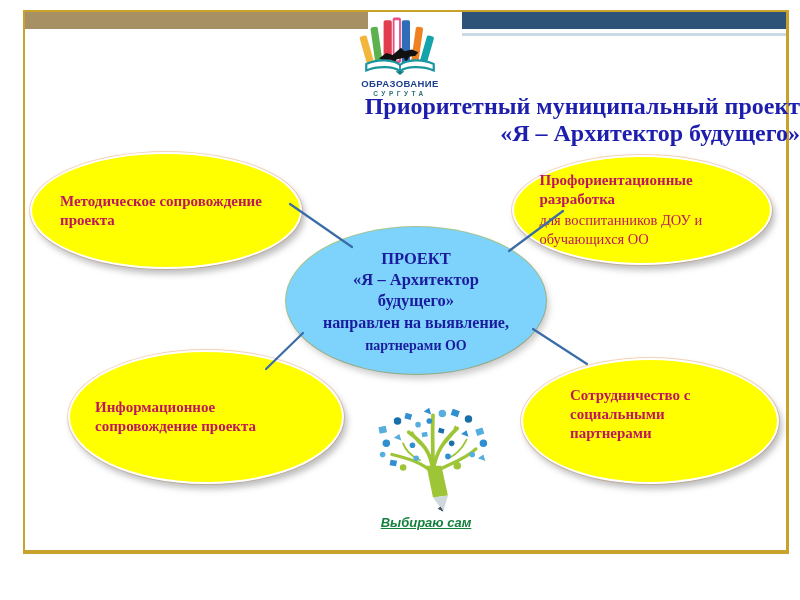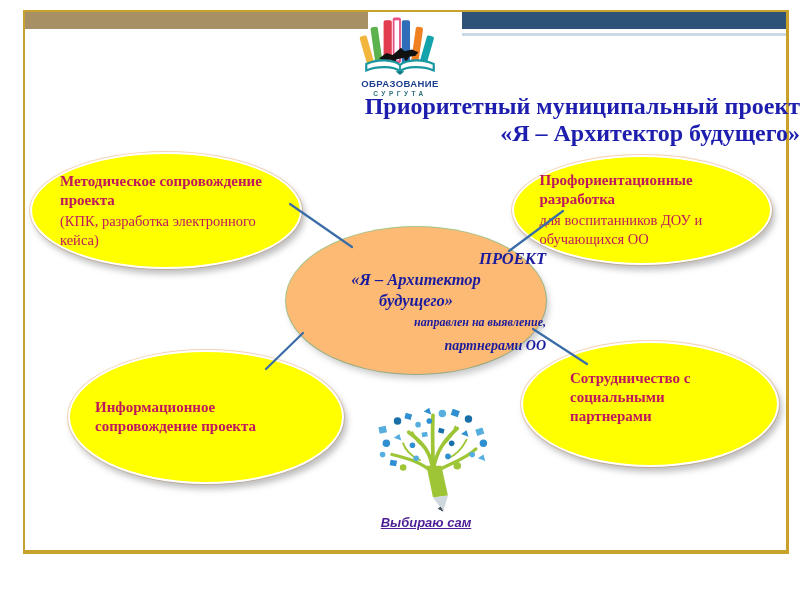--- a/index.html
+++ b/index.html
@@ -29,36 +29,36 @@
     display:flex;align-items:center;justify-content:center;text-align:left;
     border:2px solid #ffffff;
     box-shadow:3px 5px 6px rgba(110,110,110,.45), 0 0 0 1px rgba(243,176,124,.55);
     z-index:2;
   }
   .bubble .bold{font-weight:bold;font-size:15px;line-height:19px;}
   .bubble .normal{font-size:14.5px;line-height:19px;margin-top:2px;}
   .bubble-inner{margin:0 auto;}
   .center-bubble{
     position:absolute;left:286px;top:227px;width:260px;height:147px;border-radius:50%;
-    background:#fdba74;color:#1b1b9e;text-align:center;z-index:2;
+    background:#7dd3fc;color:#1b1b9e;text-align:center;z-index:2;
     box-shadow:3px 5px 6px rgba(110,110,110,.35), 0 0 0 1px rgba(110,160,60,.6);
-    display:flex;flex-direction:column;align-items:flex-end;justify-content:center;font-style:italic;
+    display:flex;flex-direction:column;align-items:center;justify-content:center;
   }
   .cb-title{font-weight:bold;font-size:16.5px;line-height:21px;}
   .cb-sub{font-weight:bold;font-size:16.5px;line-height:21px;width:180px;margin:0 auto;}
-  .cb-body{font-weight:bold;font-size:12px;line-height:17px;}
+  .cb-body{font-weight:bold;font-size:16px;line-height:17px;}
   .cb-body3{font-weight:bold;font-size:14px;margin-top:7px;}
   
   .connectors{position:absolute;left:0;top:0;width:800px;height:600px;z-index:3;pointer-events:none;}
   
   .tree{position:absolute;left:366px;top:406px;width:134px;height:112px;z-index:1;}
   .tree-caption{
     position:absolute;left:366px;top:515px;width:120px;text-align:center;z-index:1;
     font-family:"Liberation Sans","DejaVu Sans",sans-serif;font-style:italic;font-weight:bold;
-    font-size:13px;color:#4c1d95;text-decoration:underline;
+    font-size:13px;color:#15803d;text-decoration:underline;
   }
 </style>
 </head>
 <body>
 
 <div class="slide">
 
   <div class="frame-top"></div>
   <div class="frame-left"></div>
   <div class="frame-right"></div>
@@ -96,38 +96,37 @@
   <svg class="connectors" viewBox="0 0 800 600">
     <line x1="290" y1="204" x2="352" y2="247" stroke="#3a6ca8" stroke-width="2.2" stroke-linecap="round"></line>
     <line x1="509" y1="251" x2="563" y2="211" stroke="#3a6ca8" stroke-width="2.2" stroke-linecap="round"></line>
     <line x1="303" y1="333" x2="266" y2="369" stroke="#3a6ca8" stroke-width="2.2" stroke-linecap="round"></line>
     <line x1="533" y1="329" x2="587" y2="364" stroke="#3a6ca8" stroke-width="2.2" stroke-linecap="round"></line>
   </svg>
 
   <div class="bubble" style="left:30px;top:152px;width:268px;height:113px;">
     <div class="bubble-inner" style="width:212px;">
       <div class="bold">Методическое сопровождение проекта</div>
-      <div class="normal">(КПК, разработка электронного кейса)</div>
     </div>
   </div>
 
   <div class="bubble" style="left:512px;top:155px;width:256px;height:106px;">
     <div class="bubble-inner" style="width:205px;">
       <div class="bold">Профориентационные разработка</div>
       <div class="normal">для воспитанников ДОУ и обучающихся ОО</div>
     </div>
   </div>
 
   <div class="bubble" style="left:68px;top:350px;width:272px;height:130px;">
     <div class="bubble-inner" style="width:222px;">
       <div class="bold">Информационное сопровождение проекта</div>
     </div>
   </div>
 
-  <div class="bubble" style="left:521px;top:341px;width:254px;height:122px;padding-bottom:0;">
+  <div class="bubble" style="left:521px;top:358px;width:254px;height:122px;padding-bottom:0;">
     <div class="bubble-inner" style="width:160px;margin-bottom:14px;">
       <div class="bold">Сотрудничество с социальными партнерами</div>
     </div>
   </div>
 
   <div class="center-bubble">
     <div class="cb-title">ПРОЕКТ</div>
     <div class="cb-sub">«Я – Архитектор будущего»</div>
     <div class="cb-body" style="margin-top:3px;">направлен  на выявление,</div>
     <div class="cb-body3">партнерами ОО</div>

